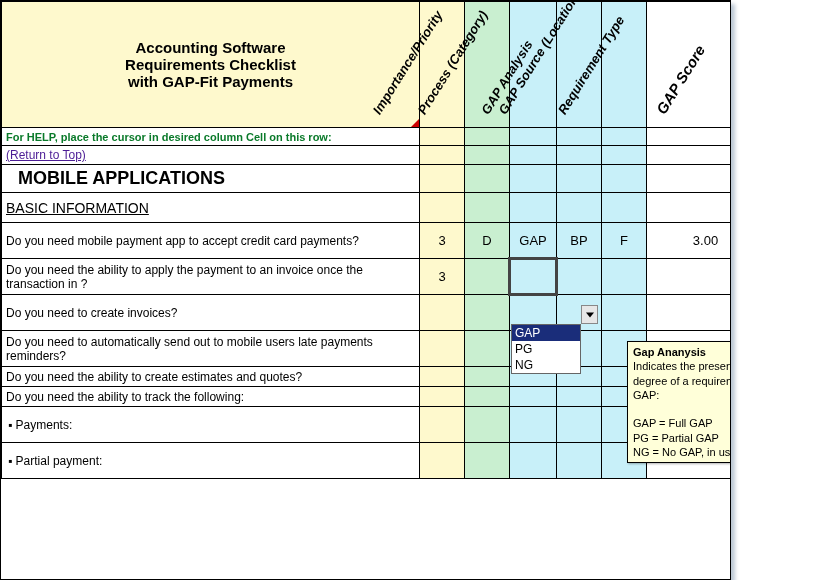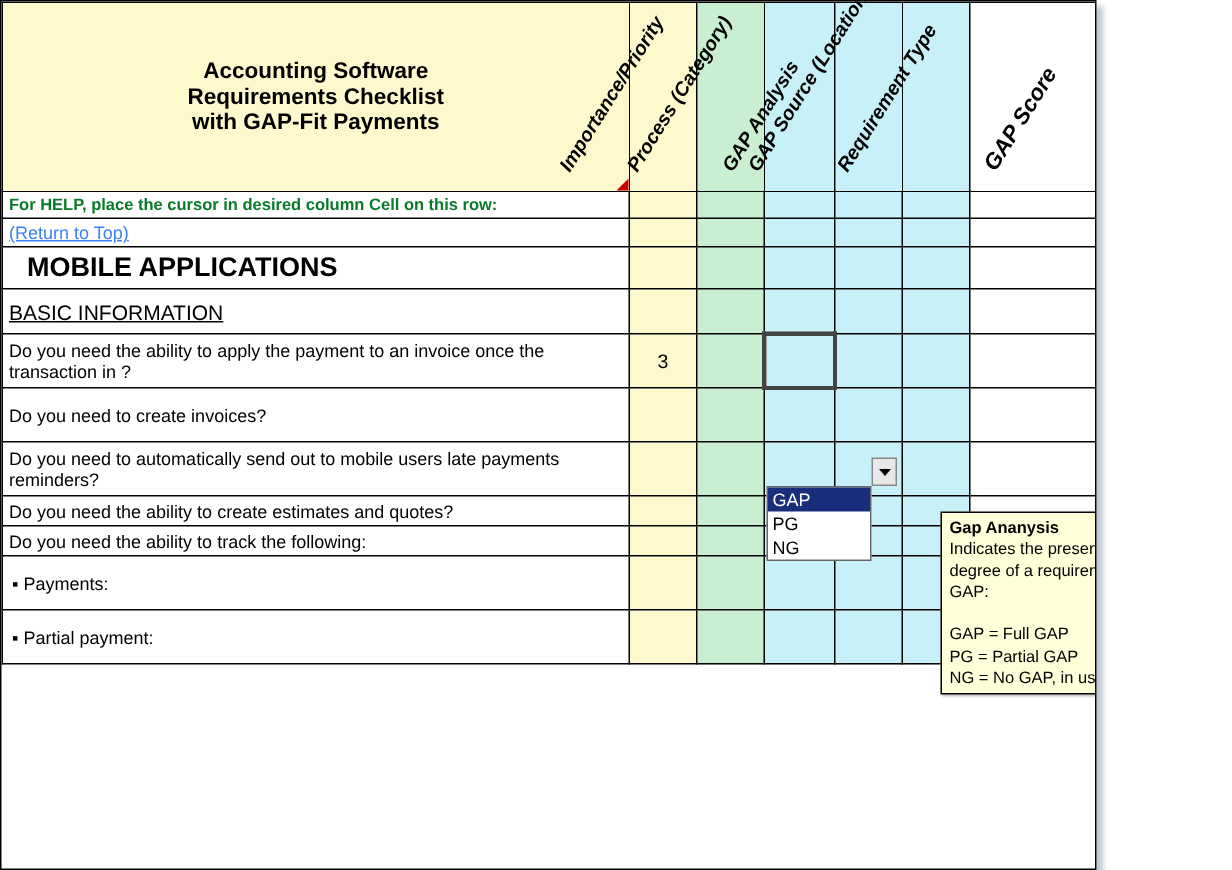--- a/index.html
+++ b/index.html
@@ -11,21 +11,21 @@
   .hdr-title { background: #fef9cd; text-align: center; font-weight: bold; font-size: 15px; padding: 28px 8px; vertical-align: middle; position:relative;}
   .hdr-title .tri { position:absolute; right:0; bottom:0; width:0; height:0; border-right:8px solid #c00; border-top:8px solid transparent;}
   .hdr-col { position: relative; height: 126px; }
   .rot { position: absolute; left: 50%; bottom: 10px; transform: translateX(-50%) rotate(-58deg); transform-origin: left bottom; white-space: nowrap; font-style: italic; font-weight: bold; font-size: 13px; }
   .c-yellow { background: #fef9cd; }
   .c-green  { background: #c9efd0; }
   .c-cyan   { background: #c8f0f9; }
   .c-white  { background: #fff; }
   
   .help-row td:first-child { color: #0a7a2a; font-weight: bold; font-size: 11px; padding: 2px 4px; height:18px;}
-  .link { color: #3b82f6; text-decoration: underline; }
+  .link { color: #4c1d95; text-decoration: underline; }
   .section { font-size: 18px; font-weight: bold; padding: 3px 16px; }
   .sub { font-size: 14px; font-weight: normal; text-decoration: underline; padding: 4px 4px; }
   td { padding: 2px 4px; vertical-align: middle; }
   .req { font-size: 12px; height: 36px; }
   .req.short { height: 20px;}
   .cell { text-align: center; font-size:13px;}
   .score { text-align: center; font-size:13px;}
   
   .dd { position: absolute; border: 1px solid #666; background:#fff; font-size:12px; width:70px; }
   .dd .arrow { position:absolute; top:-20px; right:-18px; width:17px; height:19px; background:#e7e7e7; border:1px solid #888; display:flex; align-items:center; justify-content:center;}
@@ -120,20 +120,30 @@
       <td class="sub" style="height:30px;">BASIC INFORMATION</td>
       <td class="c-yellow"></td>
           <td class="c-green"></td>
           <td class="c-cyan"></td>
           <td class="c-cyan"></td>
           <td class="c-cyan"></td>
           <td></td>
           <td></td>
     </tr>
 
+    <tr>
+      <td class="req">Do you need mobile payment app to accept credit card payments?</td>
+      <td class="c-yellow cell">3</td>
+      <td class="c-green cell">D</td>
+      <td class="c-cyan cell">GAP</td>
+      <td class="c-cyan cell">BP</td>
+      <td class="c-cyan cell">F</td>
+      <td class="score">3.00</td>
+      <td></td>
+    </tr>
 
     <tr>
       <td class="req">Do you need the ability to apply the payment to an invoice once the transaction in ?</td>
       <td class="c-yellow cell">3</td>
       <td class="c-green cell"></td>
       <td class="c-cyan cell" style="border:3px solid #444; position:relative;"></td>
       <td class="c-cyan cell"></td>
       <td class="c-cyan cell"></td>
       <td class="score"></td>
       <td></td>

